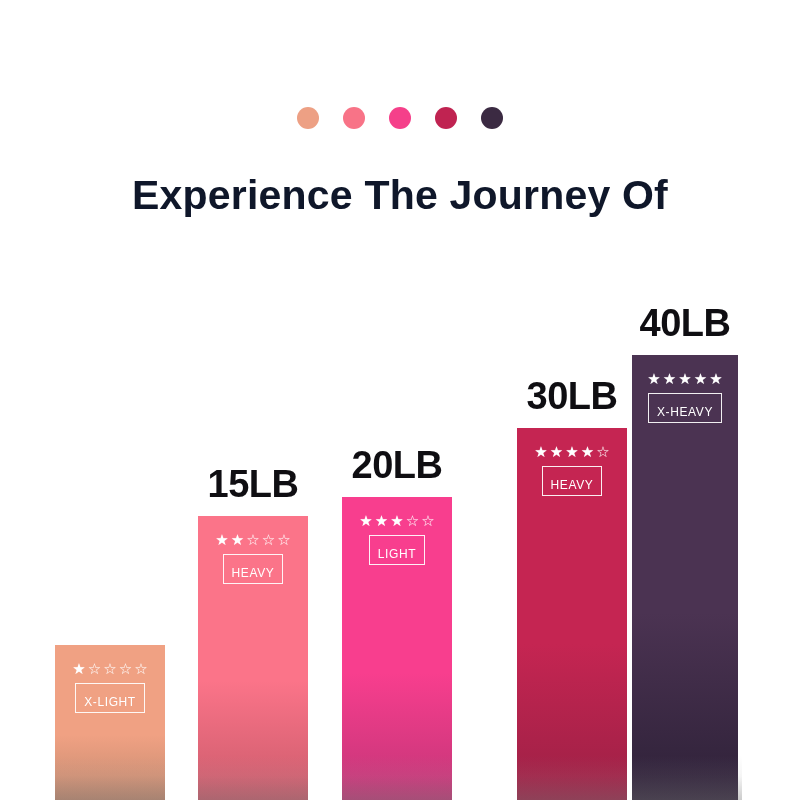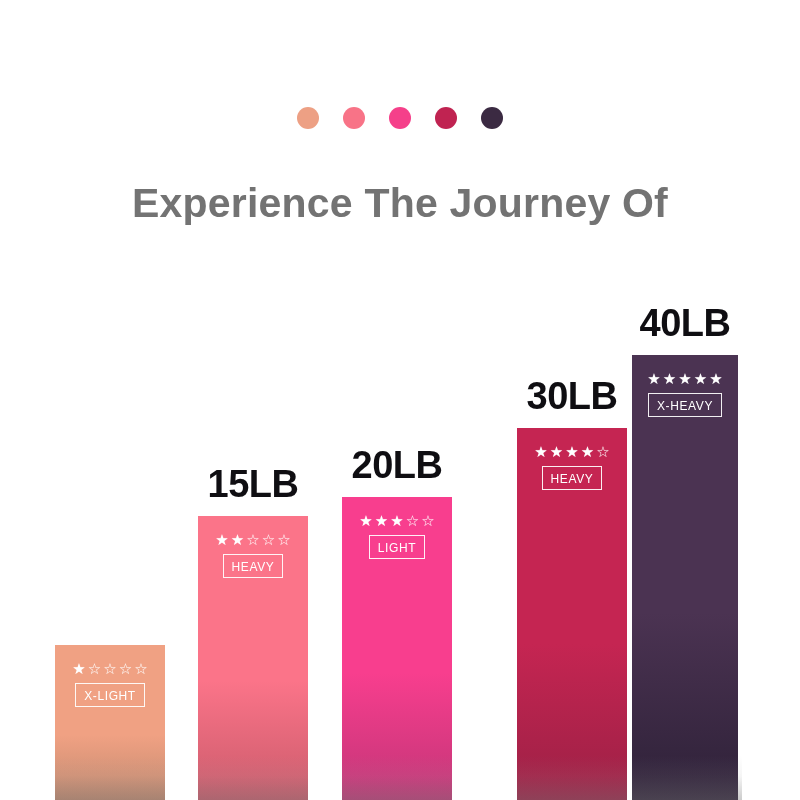--- a/index.html
+++ b/index.html
@@ -17,23 +17,23 @@
     position:absolute;
     top:107px; left:0; width:800px;
     display:flex; justify-content:center; align-items:center;
     gap:24px;
   }
   .dot { width:22px; height:22px; border-radius:50%; }
 
   
   .headline {
     position:absolute;
-    top:168px; left:0; width:800px;
+    top:160px; left:0; width:800px;
     text-align:center;
-    color:#737373;
+    color:#0f172a;
     font-weight:bold;
     font-size:41px;
     line-height:70px;
     letter-spacing:0.2px;
   }
   .headline .l2 { display:block; }
 
   
   .chart {
     position:absolute;
@@ -76,21 +76,21 @@
     text-shadow:0 0 1px rgba(255,255,255,.35);
   }
   .stars .st { display:inline-block; }
   .stars .st.empty { opacity:.92; }
   .level-box {
     border:1.6px solid rgba(255,255,255,.92);
     color:#ffffff;
     font-size:12px;
     font-weight:normal;
     letter-spacing:0.6px;
-    padding:6px 8px 4px 8px;
+    padding:12px 8px 4px 8px;
     white-space:nowrap;
     line-height:1;
   }
   .shadow {
     position:absolute;
     bottom:0;
     height:44px;
     background:linear-gradient(to top, rgba(120,120,120,0.38), rgba(160,160,160,0.10) 55%, rgba(200,200,200,0) 100%);
     pointer-events:none;
   }

